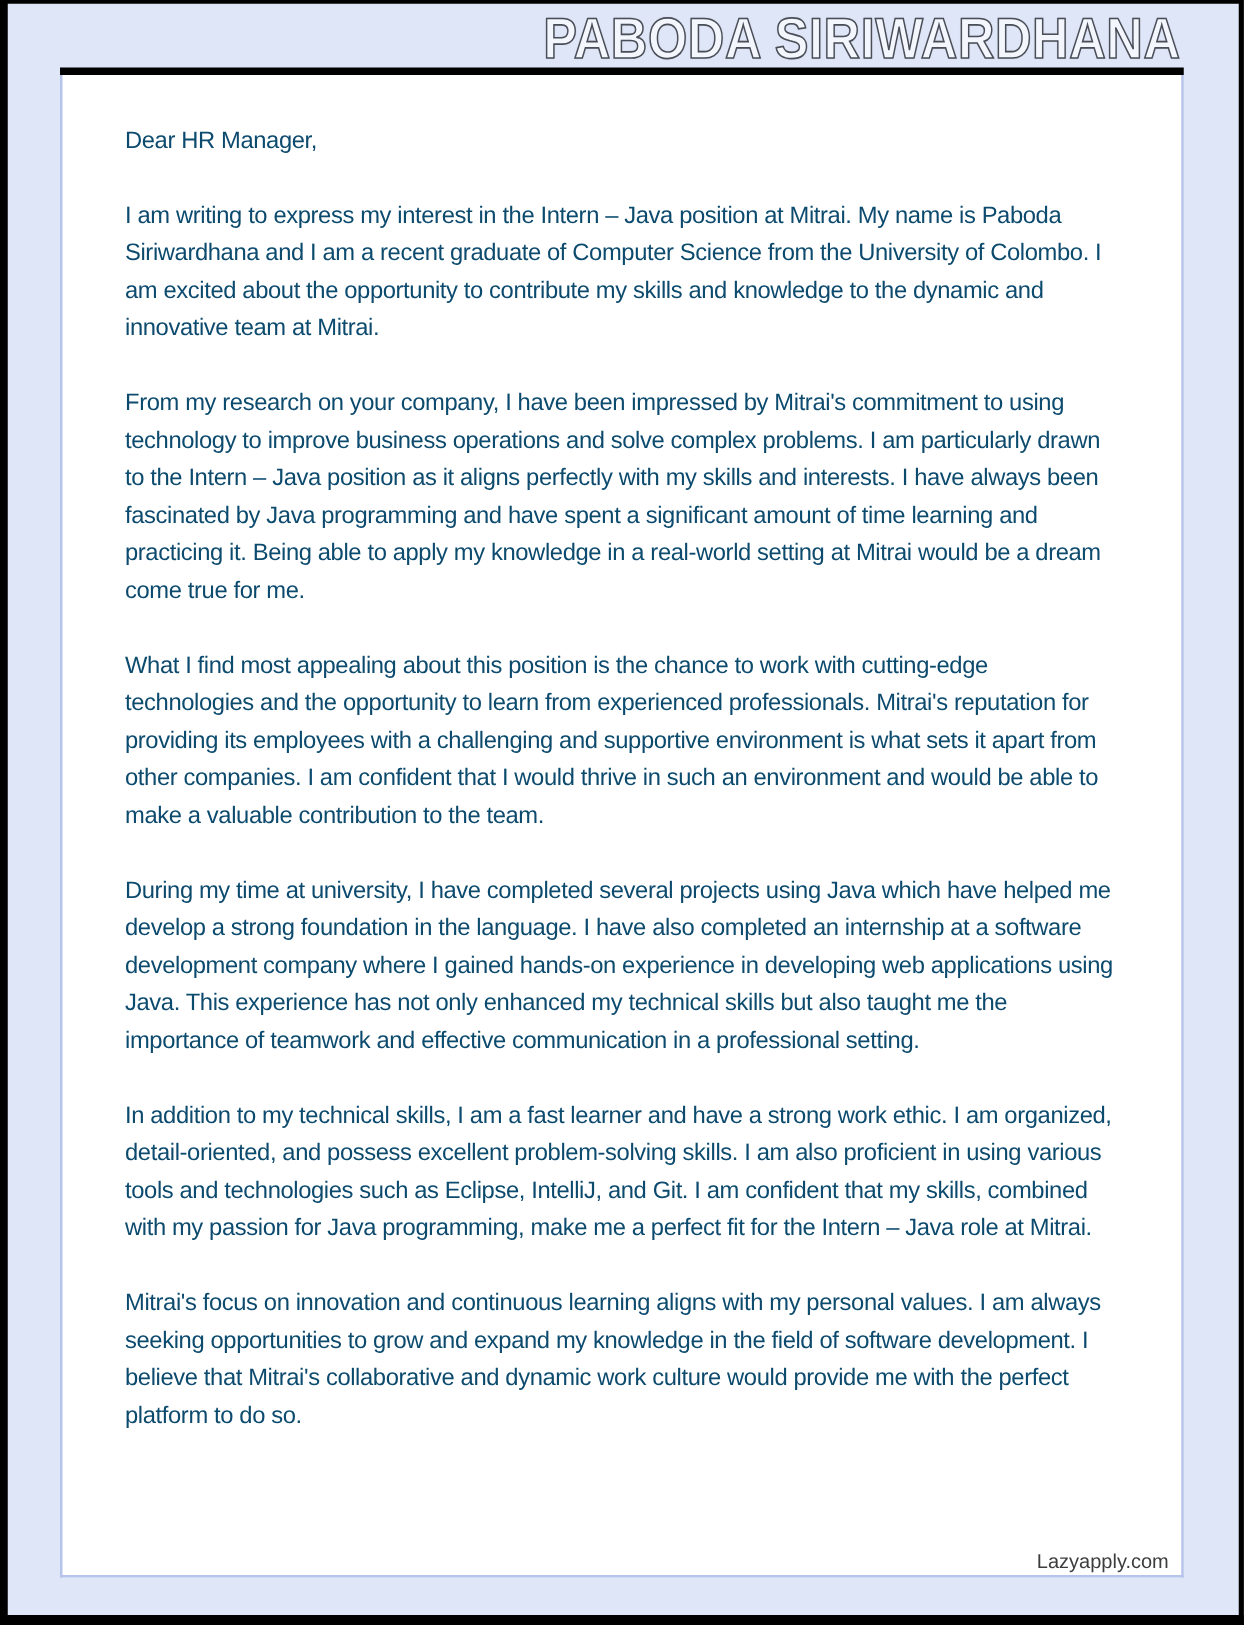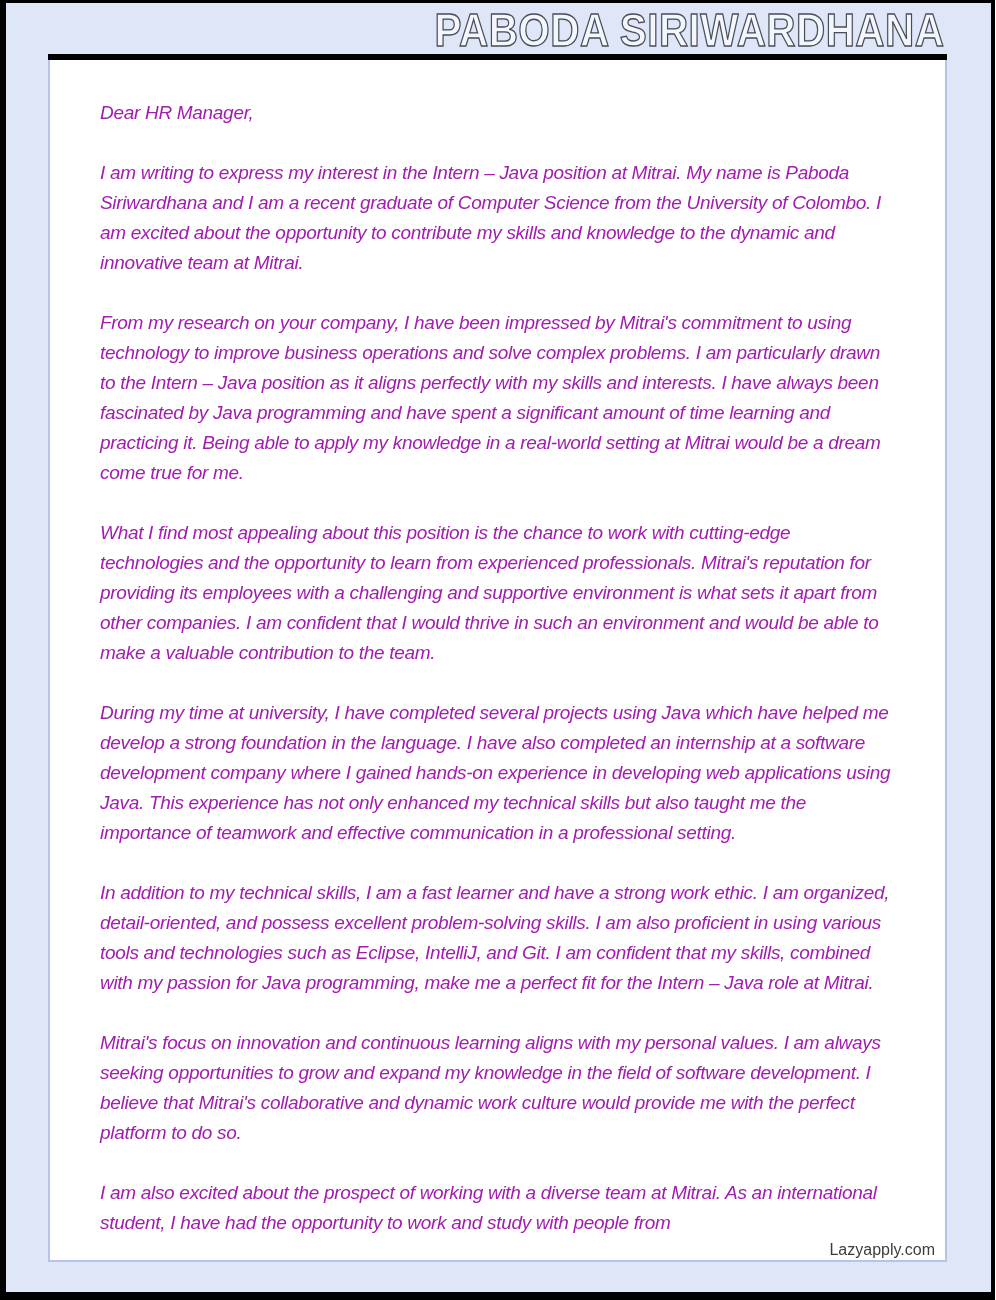--- a/index.html
+++ b/index.html
@@ -47,22 +47,21 @@
     border: 2px solid #b6c4ec;
     border-top: none;
     padding: 38px 49px 0 50px;
     overflow: visible;
   }
   .salutation, .para {
     margin: 30px 0 0 0;
     font-size: 19px;
     line-height: 30px;
     letter-spacing: -0.3px;
-    color: #a21caf;
-    font-style: italic;
+    color: #0c4a6e;
   }
   .salutation { margin-top: 0; }
   .watermark {
     position: absolute;
     right: 10px; bottom: 1px;
     font-size: 16px;
     color: #3d3d3d;
     letter-spacing: 0;
   }
   .bottom-bar {
@@ -100,21 +99,20 @@
   <div class="page">
     <p class="salutation">Dear HR Manager,</p>
 
     <div>
         <p class="para">I am writing to express my interest in the Intern – Java position at Mitrai. My name is Paboda Siriwardhana and I am a recent graduate of Computer Science from the University of Colombo. I am excited about the opportunity to contribute my skills and knowledge to the dynamic and innovative team at Mitrai.</p>
         <p class="para">From my research on your company, I have been impressed by Mitrai's commitment to using technology to improve business operations and solve complex problems. I am particularly drawn to the Intern – Java position as it aligns perfectly with my skills and interests. I have always been fascinated by Java programming and have spent a significant amount of time learning and practicing it. Being able to apply my knowledge in a real-world setting at Mitrai would be a dream come true for me.</p>
         <p class="para">What I find most appealing about this position is the chance to work with cutting-edge technologies and the opportunity to learn from experienced professionals. Mitrai's reputation for providing its employees with a challenging and supportive environment is what sets it apart from other companies. I am confident that I would thrive in such an environment and would be able to make a valuable contribution to the team.</p>
         <p class="para">During my time at university, I have completed several projects using Java which have helped me develop a strong foundation in the language. I have also completed an internship at a software development company where I gained hands-on experience in developing web applications using Java. This experience has not only enhanced my technical skills but also taught me the importance of teamwork and effective communication in a professional setting.</p>
         <p class="para">In addition to my technical skills, I am a fast learner and have a strong work ethic. I am organized, detail-oriented, and possess excellent problem-solving skills. I am also proficient in using various tools and technologies such as Eclipse, IntelliJ, and Git. I am confident that my skills, combined with my passion for Java programming, make me a perfect fit for the Intern – Java role at Mitrai.</p>
         <p class="para">Mitrai's focus on innovation and continuous learning aligns with my personal values. I am always seeking opportunities to grow and expand my knowledge in the field of software development. I believe that Mitrai's collaborative and dynamic work culture would provide me with the perfect platform to do so.</p>
-        <p class="para">I am also excited about the prospect of working with a diverse team at Mitrai. As an international student, I have had the opportunity to work and study with people from</p>
       </div>
 
     <span class="watermark">Lazyapply.com</span>
   </div>
 
   <div class="side-cover-left"></div>
   <div class="side-cover-right"></div>
   <div class="bottom-bar"></div>
 </div>
 

